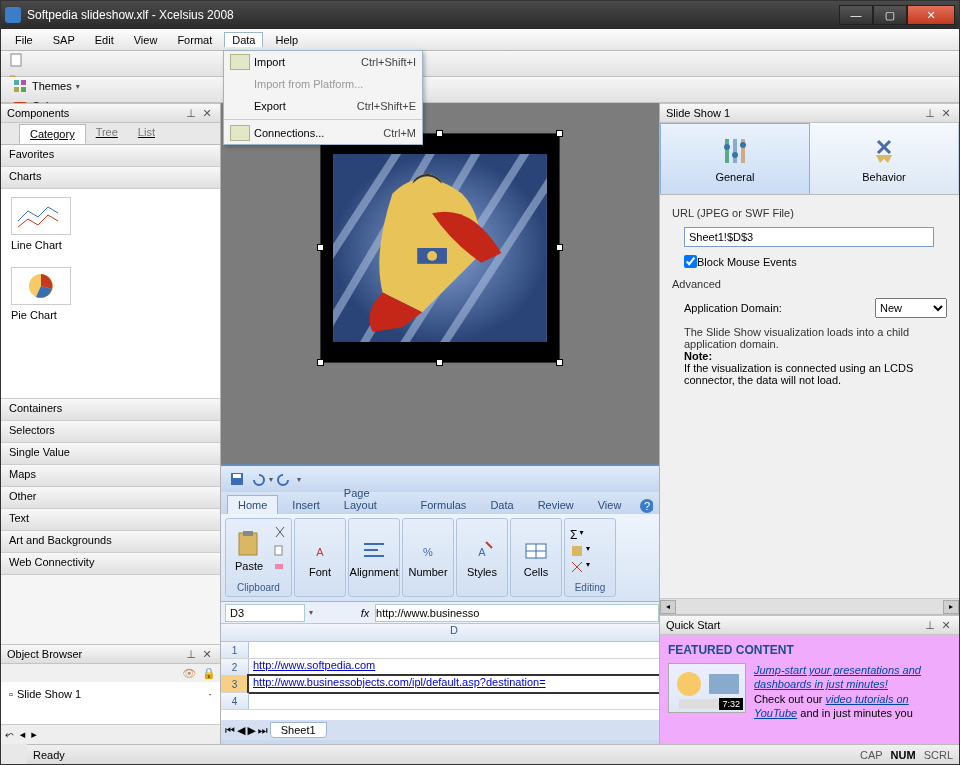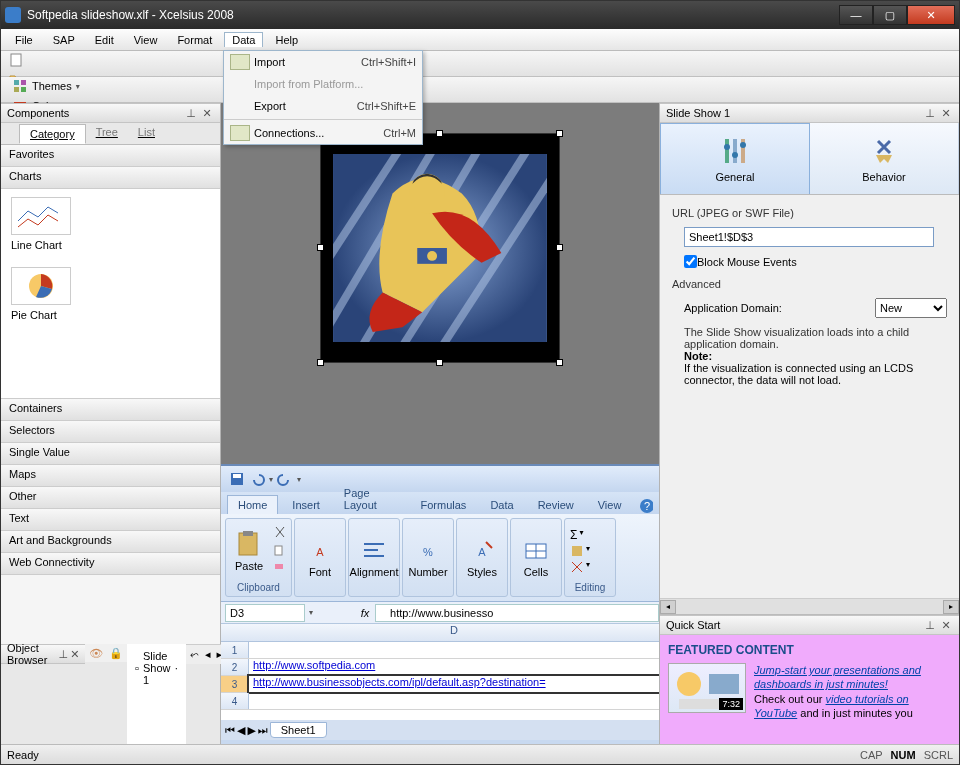--- a/index.html
+++ b/index.html
@@ -35,21 +35,21 @@
 .left { width: 220px; background: #e8e8e8; display: flex; flex-direction: column; border-right: 1px solid #b3b3b3;}
 .comp-tabs { height: 22px; display: flex; align-items: flex-start; border-bottom: 1px solid #bbb; padding: 0 18px; text-decoration: underline;}
 .comp-tab { padding: 3px 10px; color: #777;}
 .comp-tab.active { background: #fff; border: 1px solid #bbb; border-bottom: 1px solid #fff; color: #000; position: relative; top: 1px;}
 .comp-list { flex: 1; background: #f5f5f5; overflow: hidden;}
 .cat-header { height: 22px; background: linear-gradient(#f8f8f8,#e0e0e0); border-bottom: 1px solid #ccc; padding: 3px 8px;}
 .chart-items { background: #fff; height: 210px; overflow: hidden; border-bottom: 1px solid #ccc;}
 .chart-item { padding: 8px 10px;}
 .chart-thumb { width: 60px; height: 38px; border: 1px solid #ccc; background: #fff; margin-bottom: 4px; display:flex; align-items:center; justify-content:center;}
 .catrow { height: 22px; background: linear-gradient(#f8f8f8,#e0e0e0); border-bottom: 1px solid #ccc; padding: 3px 8px;}
-.obj-browser { height: 100px; display: flex; flex-direction: row;}
+.obj-browser { height: 100px; display: flex; flex-direction: column;}
 .obj-tools { height: 18px; display: flex; justify-content: flex-end; align-items: center; padding: 0 4px; gap: 6px; background: #f0f0f0;}
 .obj-list { flex: 1; background: #fff; padding: 4px;}
 .obj-item { padding: 2px 4px; display: flex; align-items: center; gap: 4px;}
 .obj-nav { height: 20px; background: #eee; display: flex; align-items: center; gap: 6px; padding: 0 4px; border-top: 1px solid #ccc;}
 .center { flex: 1; display: flex; flex-direction: column; background: #7c7c7c; overflow: hidden;}
 .canvas { flex: 1; display: flex; align-items: flex-start; justify-content: center; padding-top: 30px;}
 .slide-obj { width: 240px; height: 230px; background: #000; position: relative; border: 1px solid #333;}
 .slide-img { position: absolute; top: 20px; left: 12px; right: 12px; bottom: 20px; background: linear-gradient(135deg, #3a5a9a 0%, #6080b8 50%, #9ab0d4 100%); overflow:hidden;}
 .handle { position: absolute; width: 7px; height: 7px; background: #fff; border: 1px solid #000;}
 .sheet-area { height: 280px; background: #c8d9f0; border-top: 2px solid #6a8ab8;}
@@ -59,21 +59,21 @@
 .rtab.active { background: #eaf1fb; border: 1px solid #9cb6d8; border-bottom: none;}
 .ribbon { height: 88px; background: linear-gradient(#eef4fc, #d7e4f5); border-bottom: 1px solid #9cb6d8; display: flex; padding: 4px; gap: 2px;}
 .rgroup { background: linear-gradient(#e6eefa, #d2e0f2); border: 1px solid #b0c4de; border-radius: 3px; display: flex; flex-direction: column; padding: 3px; min-width: 52px;}
 .rgroup-body { flex: 1; display: flex; align-items: center; justify-content: center; gap: 3px;}
 .rgroup-label { text-align: center; font-size: 10px; color: #3a5a8a; padding-top: 2px;}
 .rbtn-big { width: 40px; height: 56px; display: flex; flex-direction: column; align-items: center; justify-content: center; font-size: 10px;}
 .rbtn-big .ico { width: 28px; height: 28px; margin-bottom: 2px;}
 .formula-bar { height: 22px; background: #eaf0fa; display: flex; align-items: center; border-bottom: 1px solid #b4c8e0;}
 .namebox { width: 80px; height: 18px; background: #fff; border: 1px solid #acc; padding: 0 4px; margin: 0 4px;}
 .fx { width: 20px; text-align: center; font-style: italic; margin-left: 42px;}
-.fxinput { flex: 1; height: 18px; background: #fff; border: 1px solid #acc; padding: 0 14px;}
+.fxinput { flex: 1; height: 18px; background: #fff; border: 1px solid #acc; padding: 0 0;}
 .grid { background: #fff; height: 96px; overflow: hidden; position: relative;}
 .col-head { height: 18px; background: linear-gradient(#f2f6fc,#dce6f4); border-bottom: 1px solid #b0c4de; text-align: center; color: #3a5a8a; padding-left: 28px;}
 .row { height: 17px; display: flex; border-bottom: 1px solid #d4d4d4;}
 .rh { width: 28px; background: linear-gradient(#f2f6fc,#dce6f4); border-right: 1px solid #b0c4de; text-align: center; color: #3a5a8a; font-size: 10px; line-height: 17px;}
 .rh.sel { background: #f8cf87;}
 .cell { flex: 1; padding: 0 4px; color: #0000d4; text-decoration: underline; font-size: 11px; white-space: nowrap; overflow: hidden;}
 .row.sel .cell { background: #fff; outline: 2px solid #333;}
 .sheet-tabs { height: 20px; background: #d4e0f1; display: flex; align-items: center; padding: 0 4px; gap: 2px; font-size: 10px;}
 .stab { background: #fff; border: 1px solid #9cb6d8; padding: 1px 10px; border-radius: 0 0 4px 4px;}
 .right { width: 300px; background: #f0f0f0; display: flex; flex-direction: column; border-left: 1px solid #b3b3b3;}
@@ -89,21 +89,21 @@
 .prop-body .adv { margin-top: 10px;}
 .prop-body select { width: 72px; height: 20px;}
 .quickstart { height: 130px; border-top: 1px solid #bbb;}
 .qs-body { padding: 8px; background: #f0abfc; height: 116px; overflow: hidden;}
 .qs-title { font-weight: bold; color: #1a4d8a; font-size: 12px; margin-bottom: 6px;}
 .qs-content { display: flex; gap: 8px;}
 .qs-thumb { width: 78px; height: 50px; background: linear-gradient(#eef,#dde8f5); border: 1px solid #aaa; position: relative;}
 .qs-thumb .dur { position: absolute; bottom: 2px; right: 2px; background: #000; color: #fff; font-size: 9px; padding: 1px 3px;}
 .qs-text { flex: 1; font-size: 11px; line-height: 1.3;}
 .qs-text a { color: #0044aa; text-decoration: underline; font-style: italic;}
-.statusbar { height: 20px; background: linear-gradient(#f0f0f0,#dcdcdc); border-top: 1px solid #bbb; display: flex; align-items: center; padding: 0 6px;}
+.statusbar { height: 20px; background: linear-gradient(#f0f0f0,#dcdcdc); border-top: 1px solid #bbb; display: flex; align-items: center; padding: 0 6px; margin-left: 26px;}
 .statusbar .st-r { margin-left: auto; display: flex; gap: 8px; color: #555;}
 .hscroll { height: 16px; background: #e0e0e0; border-top: 1px solid #ccc; display:flex; align-items:center;}
 .hscroll .arrow { width: 16px; height: 14px; background: #d0d0d0; border: 1px solid #aaa; text-align:center; font-size:8px; line-height:12px;}
 .hscroll .track { flex: 1; background: #e8e8e8;}
 svg { display: block;}
 </style>
 </head>
 <body>
 
 <div class="window">

